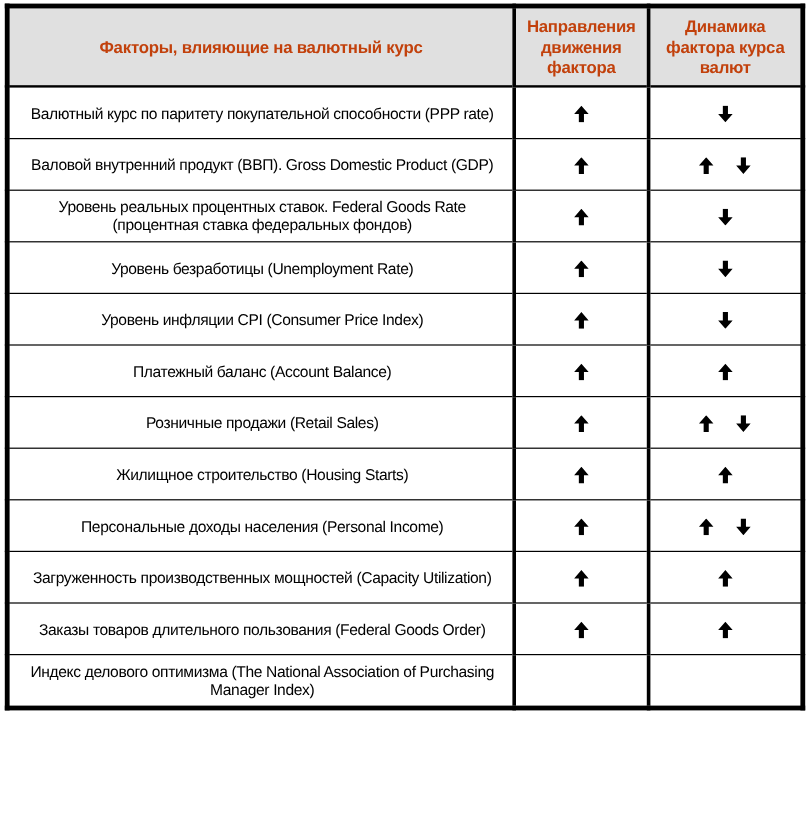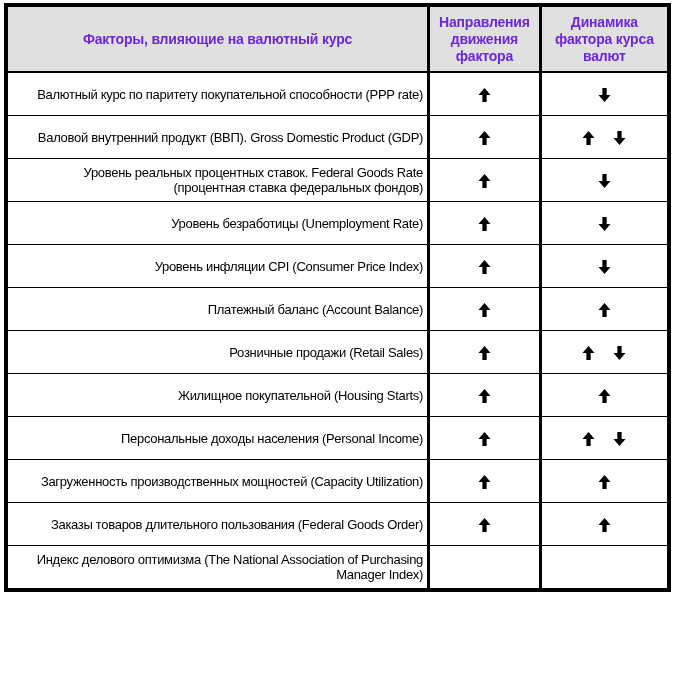--- a/index.html
+++ b/index.html
@@ -24,21 +24,21 @@
   col.col-factor  { width: 420px; }
   col.col-dir     { width: 111px; }
   col.col-dyn     { width: 128px; }
 
   th.header-cell {
     background: #e0e0e0;
     border-bottom: 2px solid #000000;
     font-size: 14px;
     line-height: 17px;
     font-weight: bold;
-    color: #6d28d9;
+    color: #c2410c;
     text-align: center;
     vertical-align: middle;
     height: 58px;
     padding: 3px 6px;
     letter-spacing: -0.2px;
   }
   th.header-cell + th.header-cell,
   td + td {
     border-left: 3px solid #000000;
   }
@@ -46,21 +46,21 @@
     border-top: 1px solid #000000;
     height: 32px;
     vertical-align: middle;
     color: #000000;
     font-size: 13px;
     line-height: 15px;
   }
   td.factor-cell {
     padding: 5px 4px 5px 6px;
     letter-spacing: -0.3px;
-    text-align: right;
+    text-align: center;
   }
   td.factor-cell.indent {
     padding-left: 17px;
   }
   td.arrow-cell {
     text-align: center;
     padding: 2px 0;
   }
   span.arrow {
     display: inline-block;
@@ -149,21 +149,21 @@
           <td class="arrow-cell"><span class="arrow"><svg width="13" height="14" viewBox="0 0 14 15" xmlns="http://www.w3.org/2000/svg">
                 <path d="M7 0 L13.5 7.5 L9.3 7.5 L9.3 15 L4.7 15 L4.7 7.5 L0.5 7.5 Z" fill="#000000"></path>
               </svg></span></td>
           <td class="arrow-cell"><span class="arrow"><svg width="13" height="14" viewBox="0 0 14 15" xmlns="http://www.w3.org/2000/svg">
                 <path d="M7 0 L13.5 7.5 L9.3 7.5 L9.3 15 L4.7 15 L4.7 7.5 L0.5 7.5 Z" fill="#000000"></path>
               </svg></span><span class="arrow"><svg width="13" height="14" viewBox="0 0 14 15" xmlns="http://www.w3.org/2000/svg">
                 <path d="M7 15 L13.5 7.5 L9.3 7.5 L9.3 0 L4.7 0 L4.7 7.5 L0.5 7.5 Z" fill="#000000"></path>
               </svg></span></td>
         </tr>
         <tr>
-          <td class="factor-cell">Жилищное покупательной (Housing Starts)</td>
+          <td class="factor-cell">Жилищное строительство (Housing Starts)</td>
           <td class="arrow-cell"><span class="arrow"><svg width="13" height="14" viewBox="0 0 14 15" xmlns="http://www.w3.org/2000/svg">
                 <path d="M7 0 L13.5 7.5 L9.3 7.5 L9.3 15 L4.7 15 L4.7 7.5 L0.5 7.5 Z" fill="#000000"></path>
               </svg></span></td>
           <td class="arrow-cell"><span class="arrow"><svg width="13" height="14" viewBox="0 0 14 15" xmlns="http://www.w3.org/2000/svg">
                 <path d="M7 0 L13.5 7.5 L9.3 7.5 L9.3 15 L4.7 15 L4.7 7.5 L0.5 7.5 Z" fill="#000000"></path>
               </svg></span></td>
         </tr>
         <tr>
           <td class="factor-cell">Персональные доходы населения (Personal Income)</td>
           <td class="arrow-cell"><span class="arrow"><svg width="13" height="14" viewBox="0 0 14 15" xmlns="http://www.w3.org/2000/svg">

